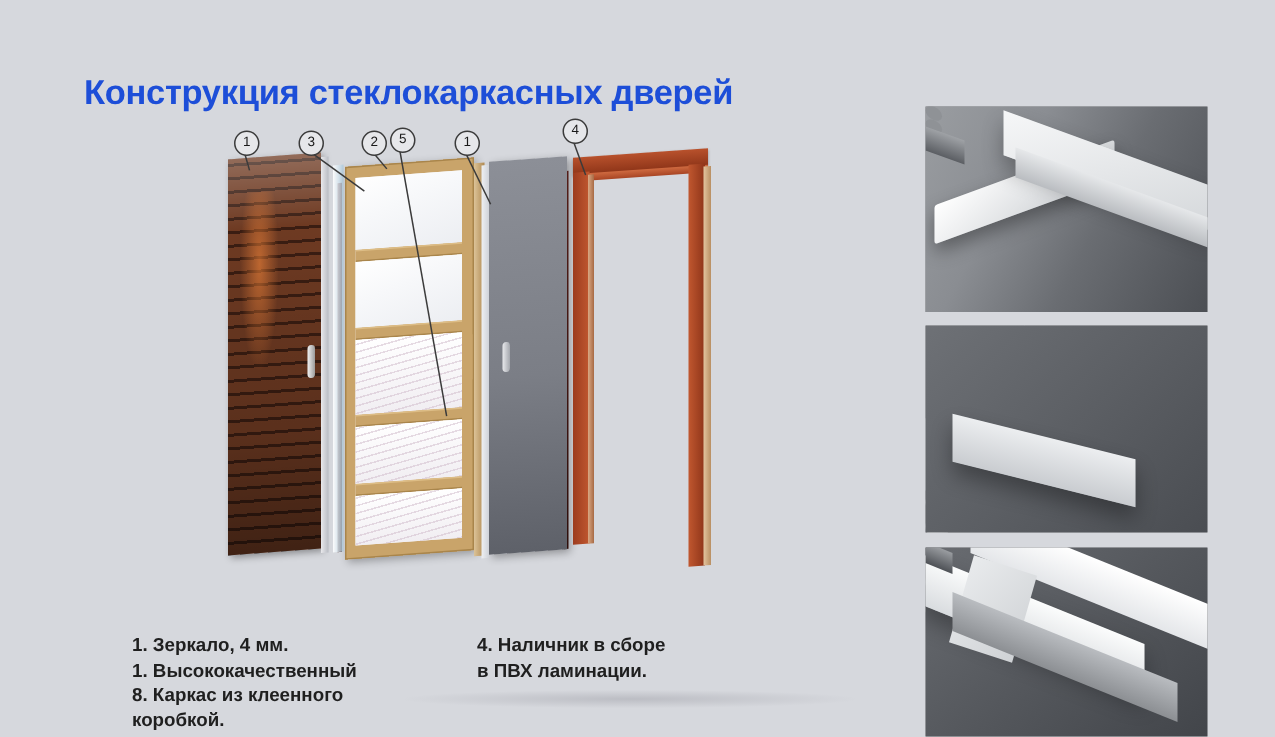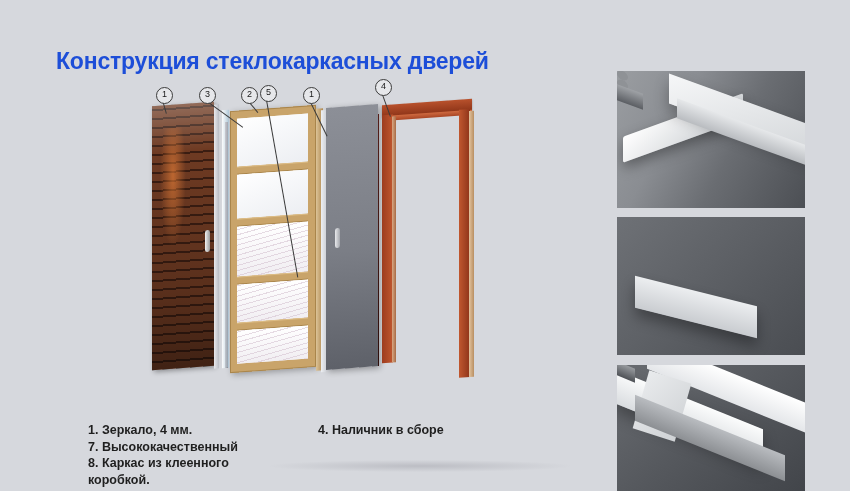--- a/index.html
+++ b/index.html
@@ -270,26 +270,27 @@
       <div class="callout" style="left:69px;top:-1px;">3</div>
       <div class="callout" style="left:111px;top:-1px;">2</div>
       <div class="callout" style="left:130px;top:-3px;">5</div>
       <div class="callout" style="left:173px;top:-1px;">1</div>
       <div class="callout" style="left:245px;top:-9px;">4</div>
     </div>
 
     <div id="legend">
       <div class="legend-col" id="legend-col-left">
         <div class="legend-line">1. Зеркало, 4 мм.</div>
-        <div class="legend-line">7. Высококачественный</div>
+        <div class="legend-line">1. Высококачественный</div>
         <div class="legend-line">8. Каркас из клеенного</div>
         <div class="legend-line">коробкой.</div>
       </div>
       <div class="legend-col" id="legend-col-right">
         <div class="legend-line">4. Наличник в сборе</div>
+        <div class="legend-line">в ПВХ ламинации.</div>
       </div>
     </div>
   </div>
 
   <div id="right-panel">
 
     <div class="photo" id="photo-1">
       <div class="ph-bg"></div>
       <div class="wht rail-a"></div>
       <div class="wht rail-b"></div>

